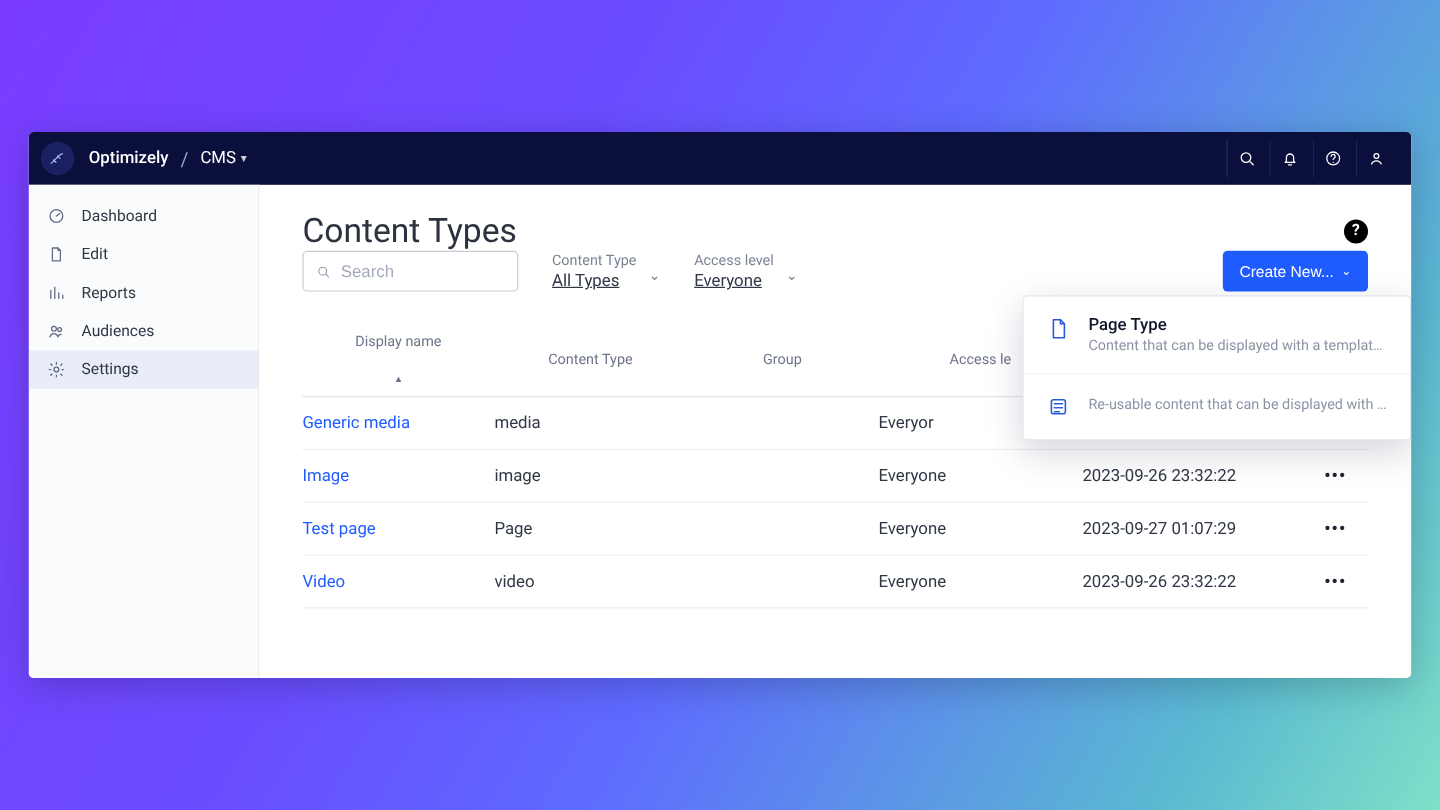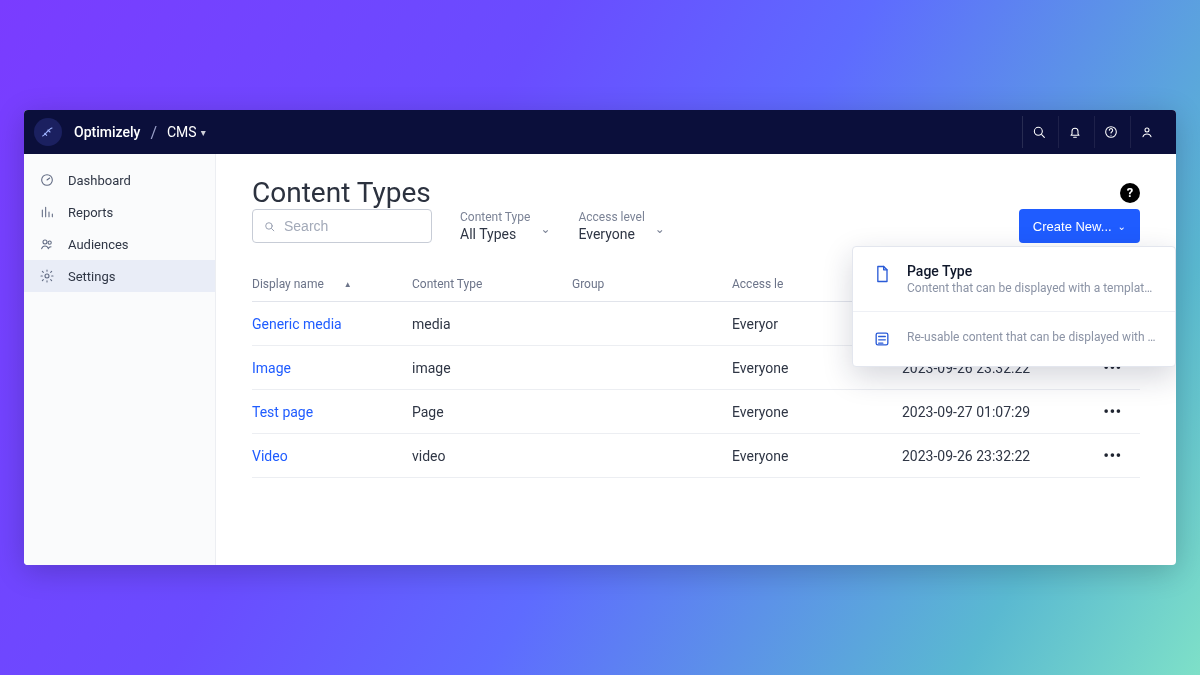--- a/index.html
+++ b/index.html
@@ -46,28 +46,28 @@
   .side-icon { width:18px; height:18px; display:flex; align-items:center; justify-content:center; color:#606a82; }
   .main { flex:1; padding: 22px 36px 0 36px; position:relative; overflow:hidden;}
   .page-head { display:flex; align-items:center; }
   .page-title { font-size:28px; font-weight:400; color:#2c323f; }
   .help-dot { margin-left:auto; width:20px; height:20px; border-radius:50%; background:#000; color:#fff; font-size:13px; font-weight:700; display:flex; align-items:center; justify-content:center; cursor:pointer;}
   .controls { display:flex; align-items:center; gap:28px; }
   .search-wrap { width:180px; height:34px; border:1px solid #c7ccd6; border-radius:4px; display:flex; align-items:center; padding:0 10px; gap:8px; color:#8a92a6;}
   .search-wrap input { border:none; outline:none; font-size:14px; width:100%; color:#333; background:transparent;}
   .search-wrap input::placeholder{color:#a2a9b8;}
   .filter { display:flex; flex-direction:column; font-size:12px; color:#7b8396; cursor:pointer;}
-  .filter .value { font-size:14px; color:#2f3645; margin-top:2px;}
+  .filter .value { font-size:14px; color:#2f3645; margin-top:2px;text-decoration:underline;}
   .filter-row { display:flex; align-items:center; gap:10px;}
   .filter-chev { color:#7b8396; font-size:12px; margin-top:6px;}
   .create-btn { margin-left:auto; background:#1f5cff; color:#fff; border:none; border-radius:4px; height:34px; padding:0 14px; font-size:13px; font-weight:500; display:flex; align-items:center; gap:6px; cursor:pointer;}
   .table { margin-top:34px; }
   .thead, .row { display:grid; grid-template-columns: 160px 160px 160px 170px 190px 30px; align-items:center; }
   .thead { font-size:12px; color:#6c7489; border-bottom:1px solid #e1e4eb; padding:0 0 10px 0;}
-  .thead span{display:flex; align-items:center; gap:20px;}
+  .thead span{display:flex; align-items:center; gap:20px;flex-direction:column;}
   .sort-caret{font-size:8px;}
   .row { height:44px; border-bottom:1px solid #eceef2; font-size:14px; color:#2f3645;}
   .row a { color:#1f5cff; text-decoration:none; cursor:pointer;}
   .dots { color:#1f2430; font-weight:900; letter-spacing:1px; cursor:pointer; text-align:right;}
   
   .popover {
     position:absolute; top:92px; right:0;
     width:324px; background:#fff; border:1px solid #e3e6ee;
     border-radius:4px; box-shadow:0 10px 30px rgba(20,30,60,.18);
     overflow:hidden;
@@ -129,20 +129,29 @@
 
       <div class="sidebar">
         <div class="side-item">
           <span class="side-icon">
               <svg width="16" height="16" viewBox="0 0 24 24">
                 <circle class="strk" cx="12" cy="12" r="8"></circle>
                 <path class="strk" d="M12 12l4-3"></path>
               </svg>
             </span>
           <span>Dashboard</span>
+        </div>
+        <div class="side-item">
+          <span class="side-icon">
+              <svg width="16" height="16" viewBox="0 0 24 24">
+                <path class="strk" d="M7 4h7l3 3v13H7z"></path>
+                <path class="strk" d="M14 4v3h3"></path>
+              </svg>
+            </span>
+          <span>Edit</span>
         </div>
         <div class="side-item">
           <span class="side-icon">
               <svg width="16" height="16" viewBox="0 0 24 24">
                 <path class="strk" d="M5 19V9M10 19V5M15 19v-7M20 19v-4"></path>
               </svg>
             </span>
           <span>Reports</span>
         </div>
         <div class="side-item">

